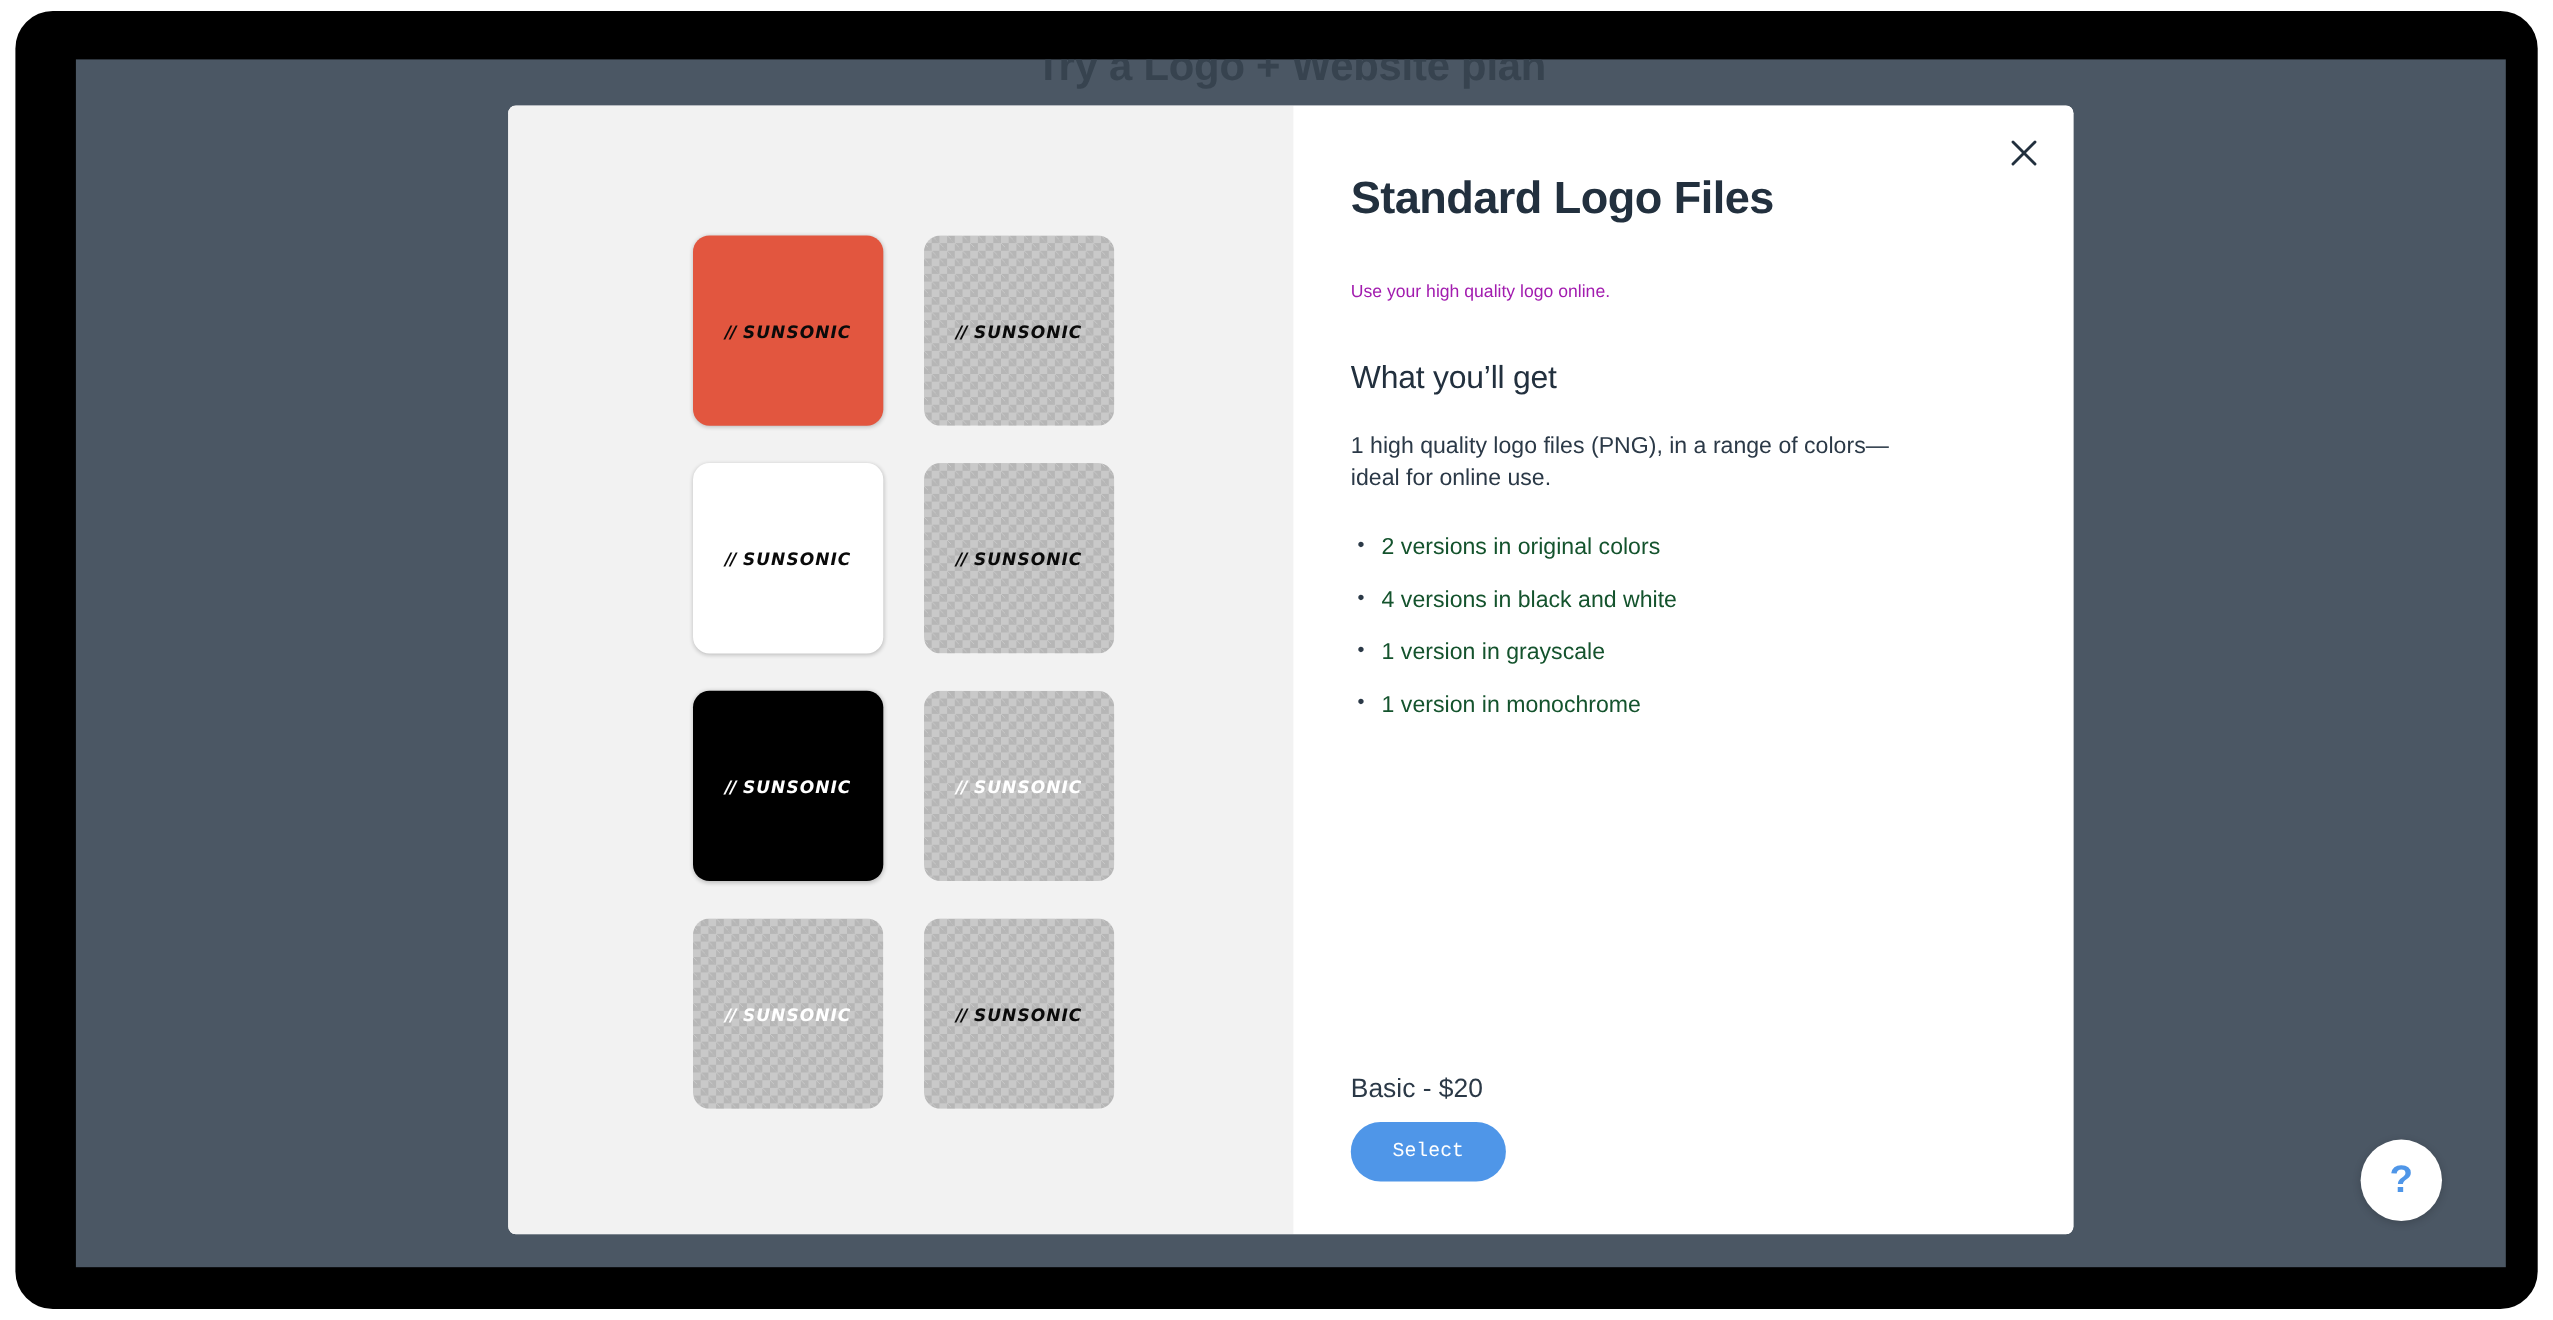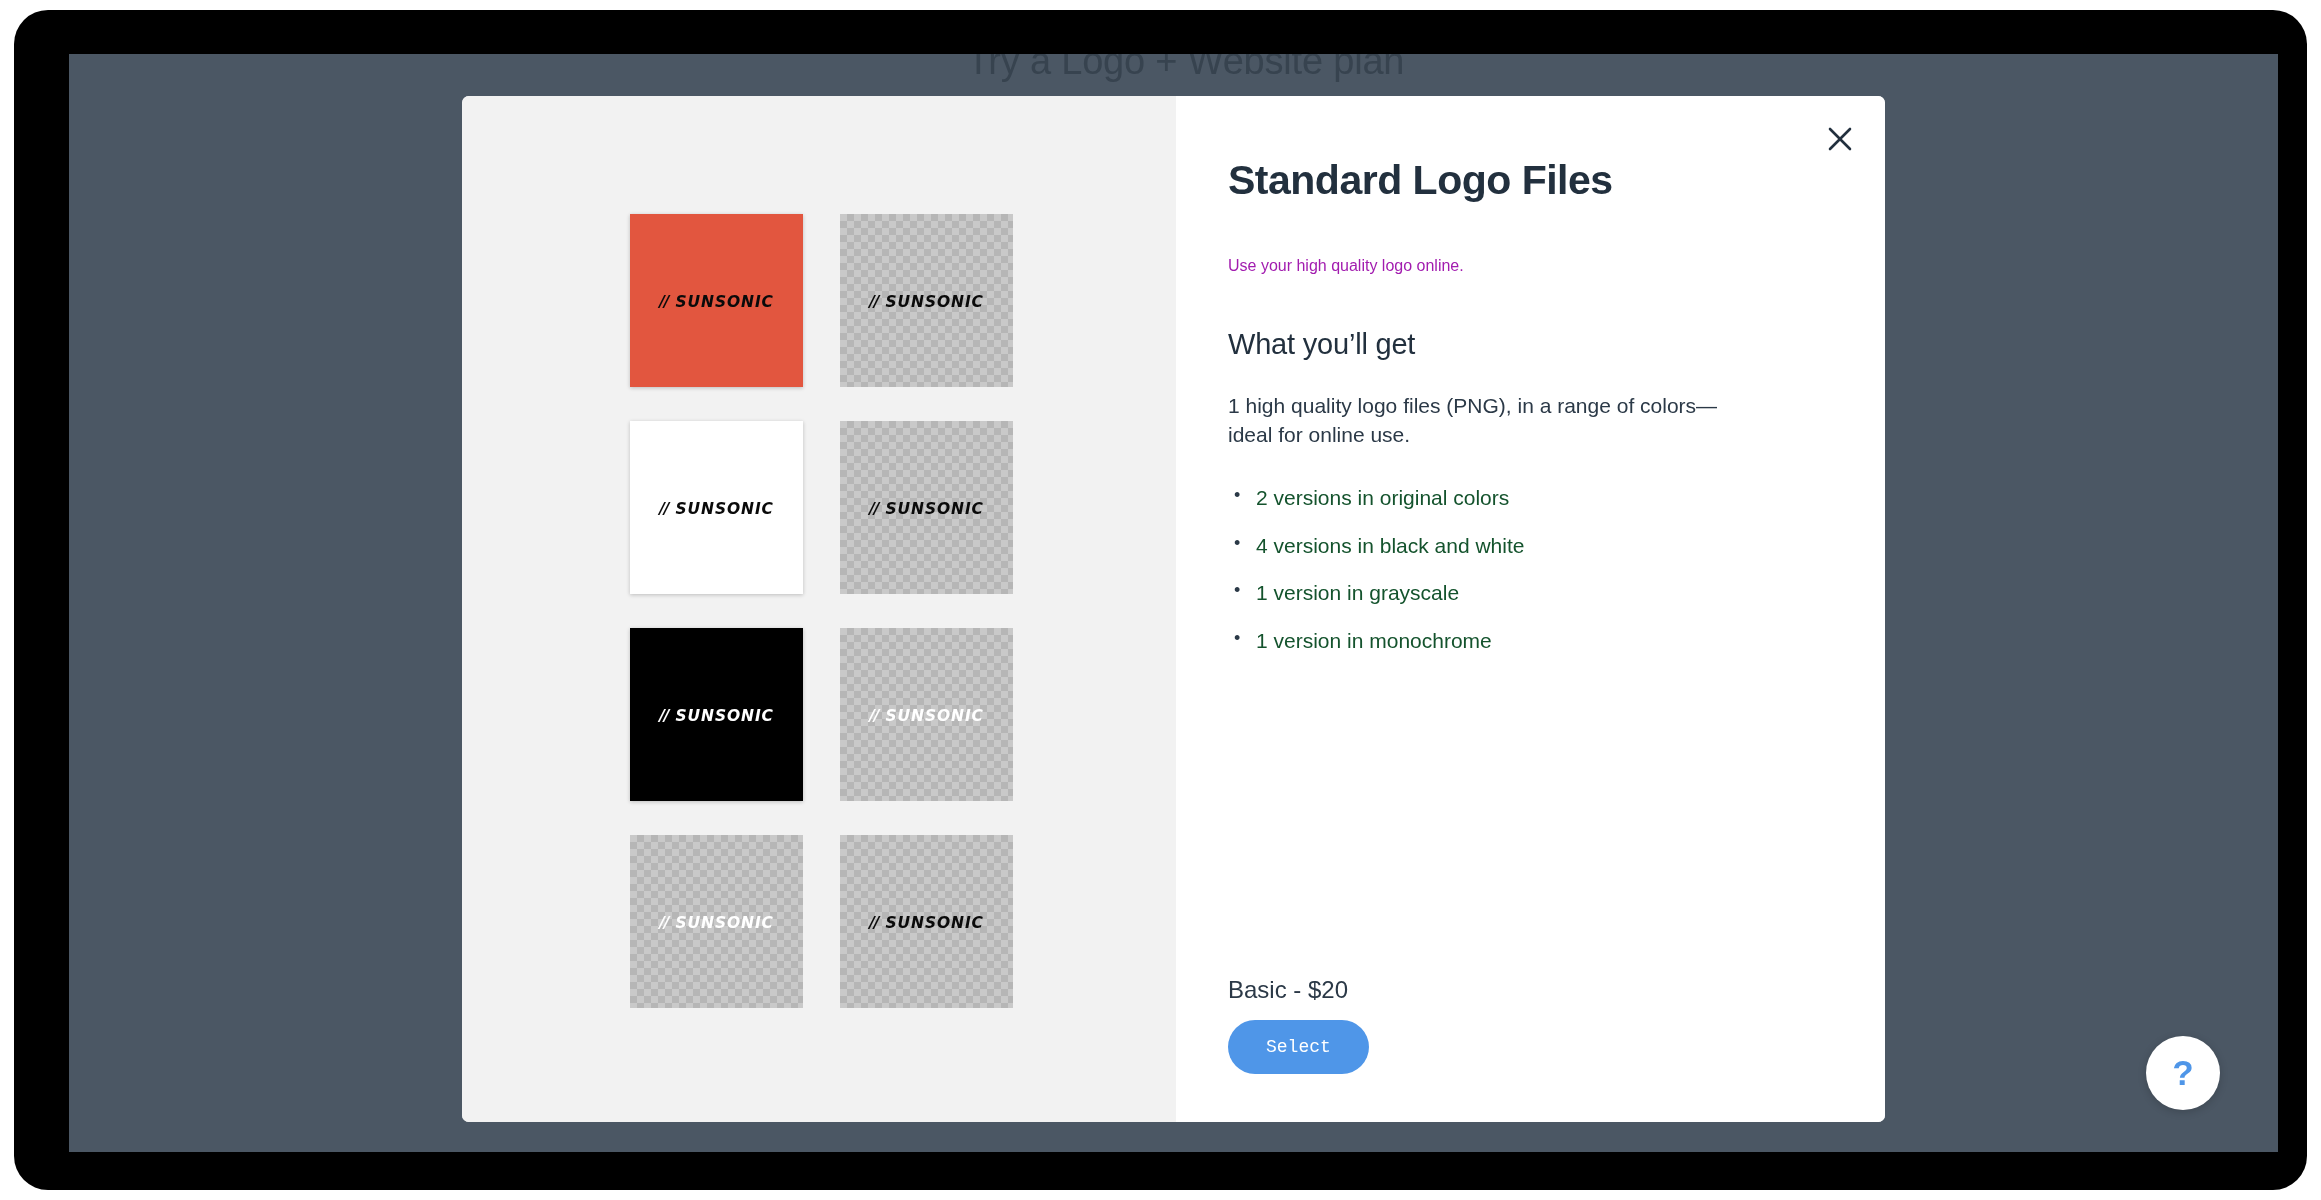--- a/index.html
+++ b/index.html
@@ -32,26 +32,26 @@
     width: 2209px;
     height: 1098px;
     background: #4b5764;
     overflow: hidden;
   }
 
   
   .page-heading {
     position: absolute;
     top: -14px;
-    left: 12px;
+    left: 0;
     width: 100%;
     text-align: center;
     font-size: 38px;
     color: #37434f;
-    font-weight: 400;
+    font-weight: 700;
     letter-spacing: -0.2px;
     white-space: nowrap;
   }
 
   
   .modal {
     position: absolute;
     left: 393px;   
     top: 42px;     
     width: 1423px;
@@ -86,20 +86,21 @@
     row-gap: 34px;
   }
   .tile {
     width: 173px;
     height: 173px;
     position: relative;
     display: flex;
     align-items: center;
     justify-content: center;
     box-sizing: border-box;
+    border-radius: 15px;
   }
   .tile.shadowed {
     box-shadow: 0 1px 4px rgba(0,0,0,0.22);
   }
   .tile.bg-checker {
     background-color: #c9c9c9;
     background-image:
       linear-gradient(45deg, #b6b6b6 25%, transparent 25%, transparent 75%, #b6b6b6 75%),
       linear-gradient(45deg, #b6b6b6 25%, transparent 25%, transparent 75%, #b6b6b6 75%);
     background-size: 14px 14px;

